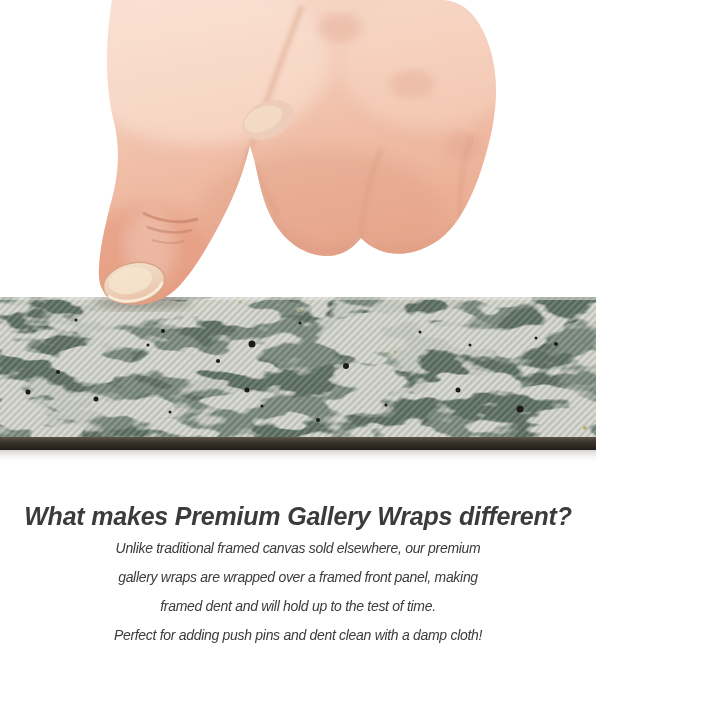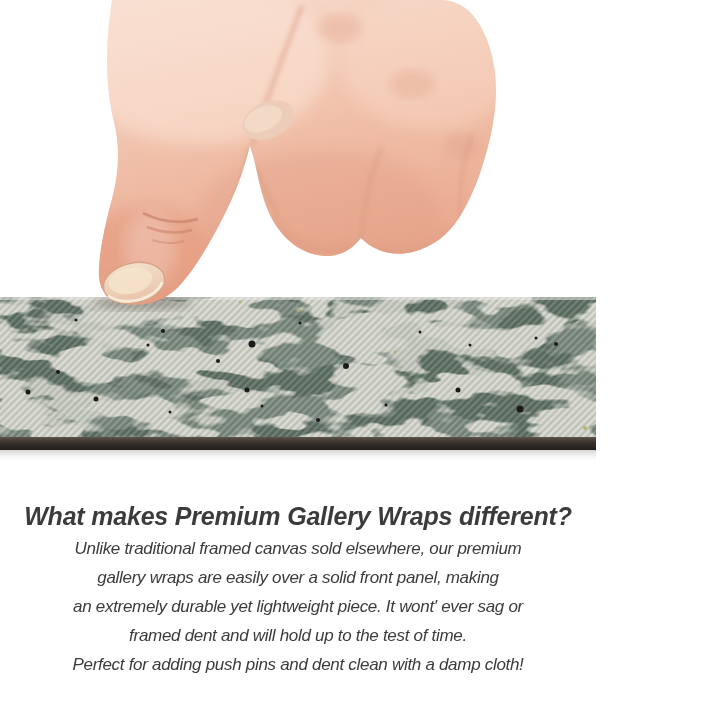--- a/index.html
+++ b/index.html
@@ -29,21 +29,21 @@
     color: #3b3b3b;
   }
   .headline {
     font-size: 25px;
     line-height: 36px;
     font-weight: bold;
     letter-spacing: -0.2px;
     white-space: nowrap;
   }
   .bodyline {
-    font-size: 17px;
+    font-size: 14px;
     line-height: 29px;
     letter-spacing: -0.3px;
     white-space: nowrap;
   }
 </style>
 </head>
 <body>
 
 <div class="stage">
 
@@ -195,19 +195,18 @@
           <ellipse cx="131" cy="280" rx="22" ry="13" fill="#f6e4cd" opacity="0.85"></ellipse>
           <path d="M106,290 A31 20 0 0 0 162,288" fill="none" stroke="#fdf4e3" stroke-width="3" opacity="0.8"></path>
         </g>
       </g>
     </svg>
   </div>
 
   <div class="copy">
     <div class="headline">What makes Premium Gallery Wraps different?</div>
     <div class="bodyline">Unlike traditional framed canvas sold elsewhere, our premium</div>
-    <div class="bodyline">gallery wraps are easily over a solid front panel, making</div>
-    <div class="bodyline">an extremely durable yet lightweight piece. It wont' ever sag or</div>
+    <div class="bodyline">gallery wraps are wrapped over a framed front panel, making</div>
     <div class="bodyline">framed dent and will hold up to the test of time.</div>
     <div class="bodyline">Perfect for adding push pins and dent clean with a damp cloth!</div>
   </div>
 
 </div>
 
 </body></html>

